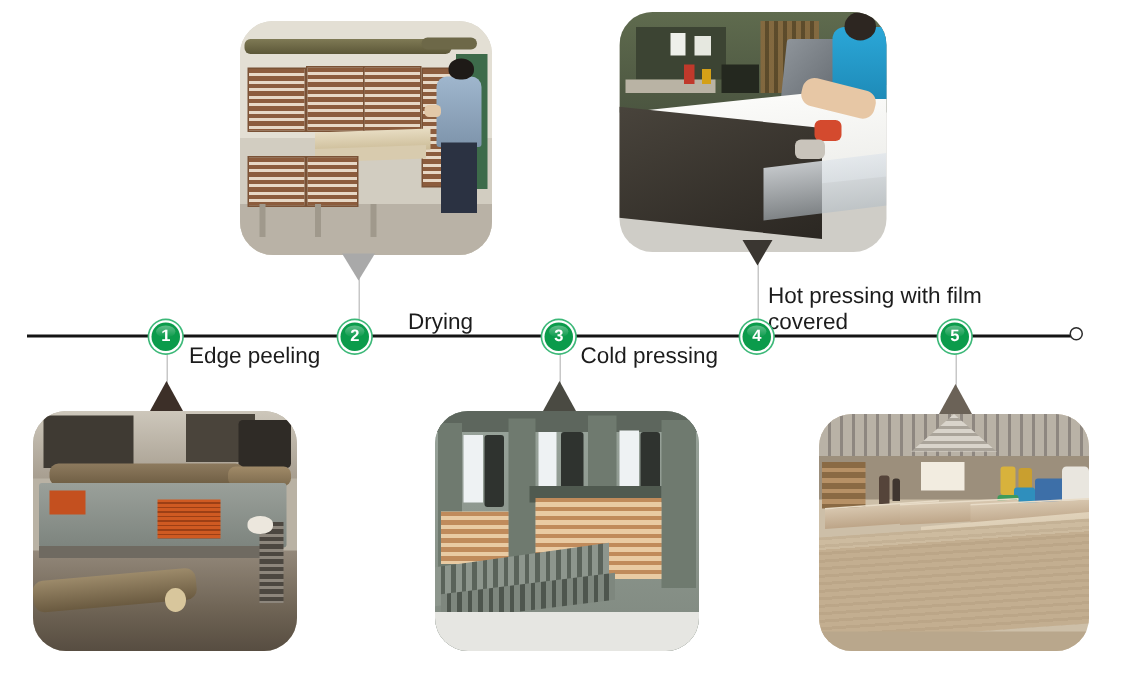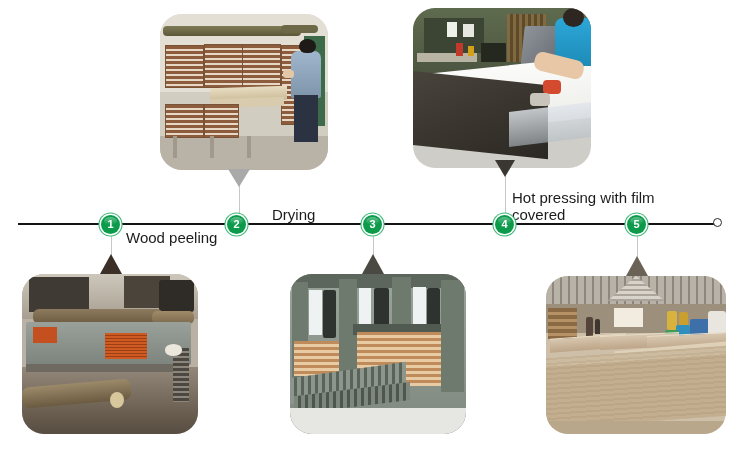--- a/index.html
+++ b/index.html
@@ -306,22 +306,23 @@
 
   <div class="timeline-axis"></div>
   <div class="axis-end-dot"></div>
 
   <div class="marker" style="left:101px;top:215px;">1</div>
   <div class="marker" style="left:227px;top:215px;">2</div>
   <div class="marker" style="left:363px;top:215px;">3</div>
   <div class="marker" style="left:495px;top:215px;">4</div>
   <div class="marker" style="left:627px;top:215px;">5</div>
 
-  <div class="stage-label" style="left:126px;top:229px;">Wood peeling</div>
+  <div class="stage-label" style="left:126px;top:229px;">Edge peeling</div>
   <div class="stage-label" style="left:272px;top:206px;">Drying</div>
+  <div class="stage-label" style="left:387px;top:229px;">Cold pressing</div>
   <div class="stage-label two-line" style="left:512px;top:189px;">Hot pressing with film covered</div>
 
   <div class="connector" style="left:111px;top:224px;height:44px;"></div>
   <div class="tri-up" style="left:100px;top:254px;border-left:11px solid transparent;border-right:11px solid transparent;border-bottom:20px solid #3c2f28;"></div>
   <div class="photo p-peel" style="left:22px;top:274px;width:176px;height:160px;">
     <div class="scene">
       <div class="backwall"></div>
         <div class="floor"></div>
       <div class="bgdark"></div>
         <div class="bgdark2"></div>

